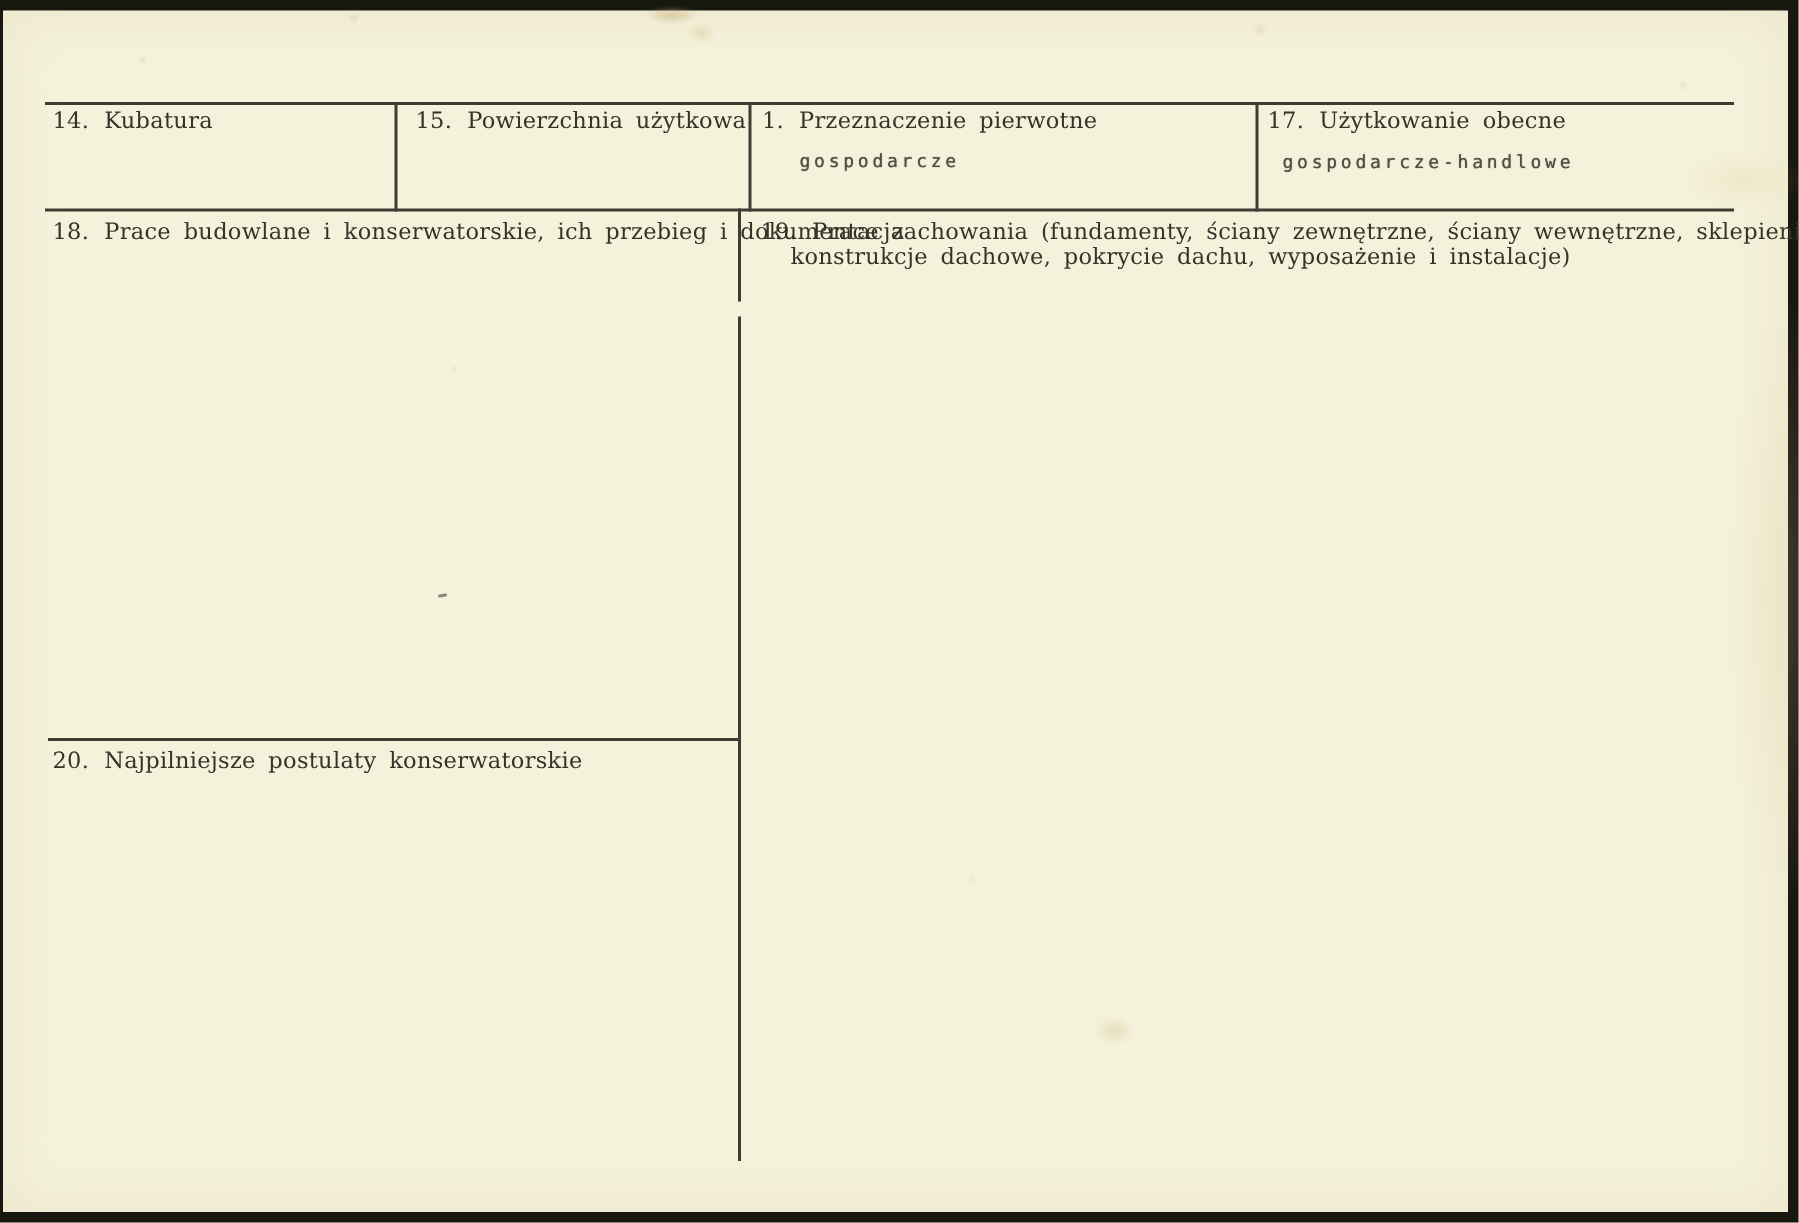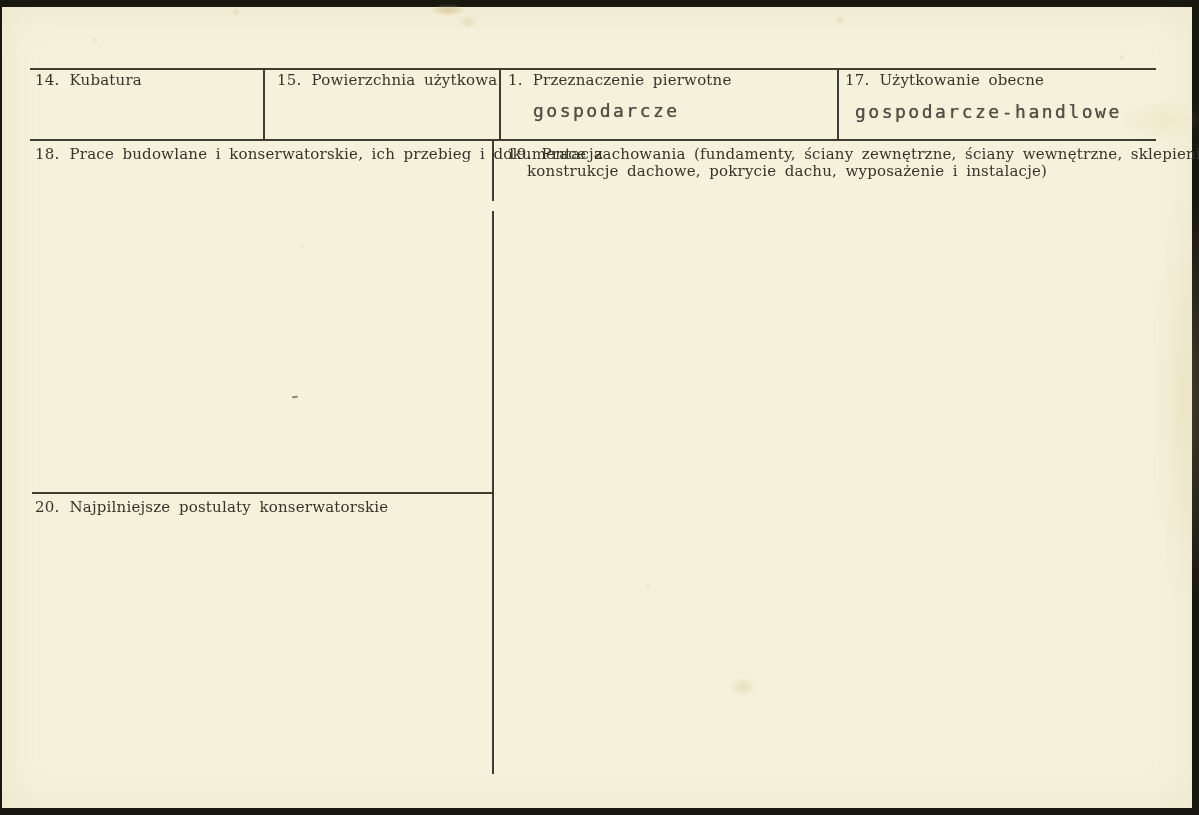--- a/index.html
+++ b/index.html
@@ -39,21 +39,21 @@
   .label{
     position:absolute;
     font-size:15px;color:#35342a;
     letter-spacing:.2px;word-spacing:3.5px;
     white-space:nowrap;line-height:17px;
   }
   .label .num{margin-right:10px;}
   .typed{
     position:absolute;
     font-family:"DejaVu Sans Mono", monospace;
-    font-size:18px;letter-spacing:2.5px;
+    font-size:12px;letter-spacing:2.5px;
     color:#514f46;white-space:nowrap;
     text-shadow:0 0 .7px #514f46;
   }
   .speck{
     position:absolute;left:292px;top:396px;
     width:6px;height:2px;background:#8b8875;border-radius:1px;
     transform:rotate(-8deg);
   }
   .area{position:absolute;background:transparent;}
 </style>

